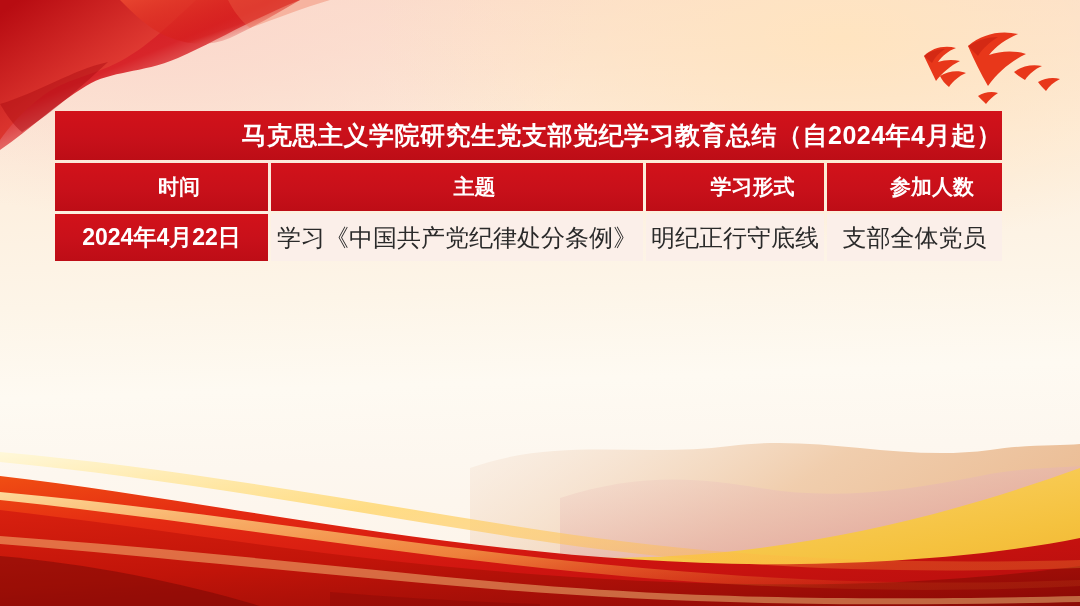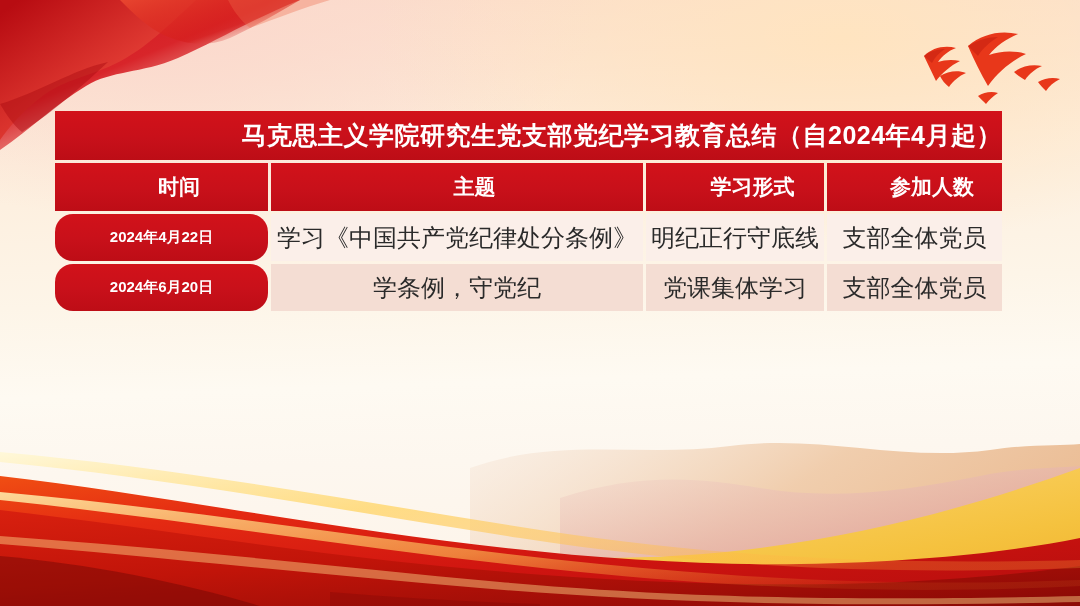--- a/index.html
+++ b/index.html
@@ -72,26 +72,25 @@
     height: 48px;
     vertical-align: middle;
     white-space: nowrap;
     padding-left: 35px;
   }
 
   .date-cell {
     background: linear-gradient(180deg, #d2121a 0%, #c8101a 55%, #bd0d16 100%);
     color: #ffffff;
     text-align: center;
-    font-size: 15px;
+    font-size: 23px;
     font-weight: bold;
     height: 47px;
     vertical-align: middle;
     white-space: nowrap;
-    border-radius: 18px;
   }
 
   .body-cell {
     color: #2a2a2a;
     text-align: center;
     font-size: 24px;
     height: 47px;
     vertical-align: middle;
     white-space: nowrap;
   }
@@ -172,26 +171,20 @@
           <th class="hdr-cell">参加人数</th>
         </tr>
       </thead>
       <tbody>
         <tr class="row-odd">
           <td class="date-cell">2024年4月22日</td>
           <td class="body-cell">学习《中国共产党纪律处分条例》</td>
           <td class="body-cell">明纪正行守底线</td>
           <td class="body-cell">支部全体党员</td>
         </tr>
-        <tr class="row-even">
-          <td class="date-cell">2024年6月20日</td>
-          <td class="body-cell">学条例，守党纪</td>
-          <td class="body-cell">党课集体学习</td>
-          <td class="body-cell">支部全体党员</td>
-        </tr>
       </tbody>
     </table>
   </div>
 
   <div class="waves">
     <svg viewBox="0 0 1080 200" preserveAspectRatio="none" aria-hidden="true">
       <defs>
         <linearGradient id="mtn1" x1="0" y1="0" x2="1" y2="0.4">
           <stop offset="0%" stop-color="#f7e9dd" stop-opacity="0.55"></stop>
           <stop offset="55%" stop-color="#efc9a6"></stop>

